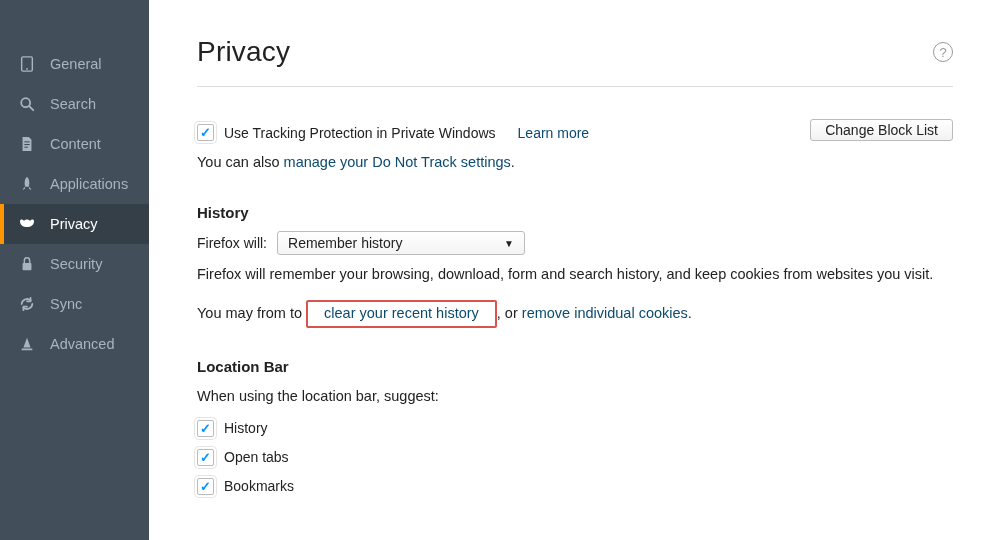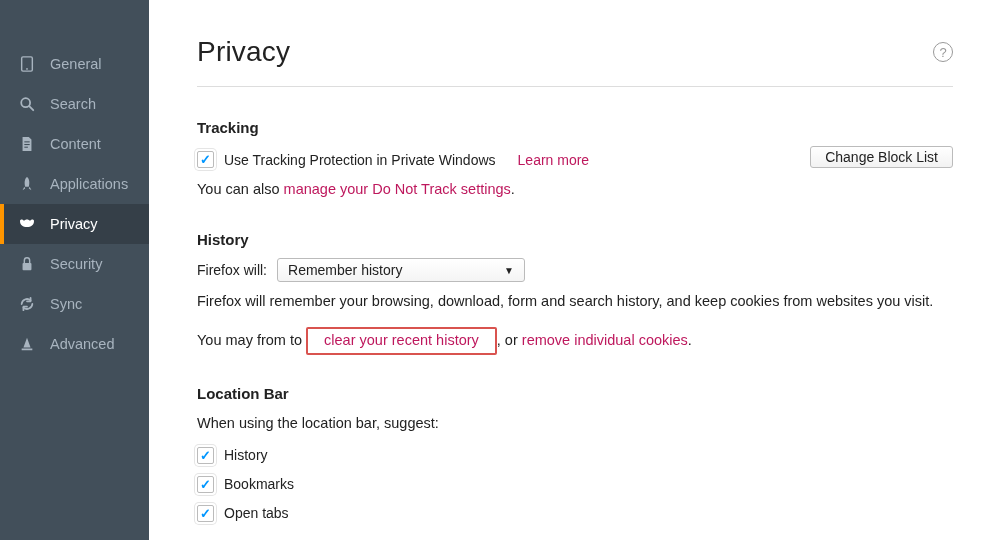--- a/index.html
+++ b/index.html
@@ -13,21 +13,21 @@
     .sb-icon svg { fill:currentColor; }
     .main { flex:1; padding:36px 48px 10px 48px; overflow-y:auto; color:#222; }
     .page-header { display:flex; align-items:center; justify-content:space-between; border-bottom:1px solid #ddd; padding-bottom:18px; margin-bottom:32px; }
     .page-title { font-size:28px; font-weight:500; letter-spacing:.2px; }
     .help-icon { width:20px; height:20px; border:1.5px solid #999; border-radius:50%; display:flex; align-items:center; justify-content:center; color:#999; font-size:13px; cursor:pointer; }
     .section { margin-bottom:30px; }
     .section-h { font-weight:600; font-size:15px; margin-bottom:10px; }
     .row { display:flex; align-items:center; gap:10px; margin-bottom:8px; }
     .checkbox { width:17px; height:17px; border:1px solid #bbb; border-radius:2px; display:flex; align-items:center; justify-content:center; background:#fff; cursor:pointer; box-shadow:0 0 0 2px #fff,0 0 0 3px #e5e5e5; }
     .checkbox.checked::after { content:"✓"; color:#0096ff; font-size:13px; font-weight:bold; line-height:1; }
-    .link { color:#be185d; text-decoration:none; cursor:pointer; }
+    .link { color:#0c4a6e; text-decoration:none; cursor:pointer; }
     .tracking-row { display:flex; align-items:flex-end; justify-content:space-between; margin-bottom:10px; }
     .tracking-left { display:flex; align-items:center; gap:10px; }
     .btn { border:1px solid #bbb; background:linear-gradient(#fff,#f2f2f2); border-radius:3px; padding:2px 14px; font-size:14px; cursor:pointer; color:#222; }
     .para { margin-bottom:8px; line-height:1.6; font-size:14.5px; }
     .select-wrap { display:inline-flex; align-items:center; border:1px solid #bbb; border-radius:3px; padding:3px 10px; background:linear-gradient(#fff,#f4f4f4); cursor:pointer; width:248px; justify-content:space-between; }
     .select-wrap .caret { font-size:10px; }
     .highlight-box { border:2px solid #d9534f; border-radius:2px; padding:0 16px; display:inline-block; }
     .loc-list .row { margin-bottom:12px; }
   </style>
 </head>
@@ -108,21 +108,20 @@
     </div>
   </nav>
 
   <main class="main">
     <div class="page-header">
       <h1 class="page-title">Privacy</h1>
       <span class="help-icon">?</span>
     </div>
 
     <section class="section">
-      <div class="section-h">Tracking</div>
       <div class="tracking-row">
         <div class="tracking-left">
           <span class="checkbox checked"></span>
           <span>Use Tracking Protection in Private Windows</span>
           <a class="link" style="margin-left:12px">Learn more</a>
         </div>
         <button class="btn">Change Block List</button>
       </div>
       <p class="para">
         <span>You can also </span><a class="link">manage your Do Not Track settings</a><span>.</span>
@@ -147,23 +146,23 @@
     <section class="section">
       <div class="section-h">Location Bar</div>
       <p class="para" style="margin-bottom:12px">When using the location bar, suggest:</p>
       <div class="loc-list">
         <div class="row">
           <span class="checkbox checked"></span>
           <span>History</span>
         </div>
         <div class="row">
           <span class="checkbox checked"></span>
-          <span>Bookmarks</span>
+          <span>Open tabs</span>
         </div>
         <div class="row">
           <span class="checkbox checked"></span>
-          <span>Open tabs</span>
+          <span>Bookmarks</span>
         </div>
       </div>
 
     </section>
   </main>
 </div>
 
 </body></html>

